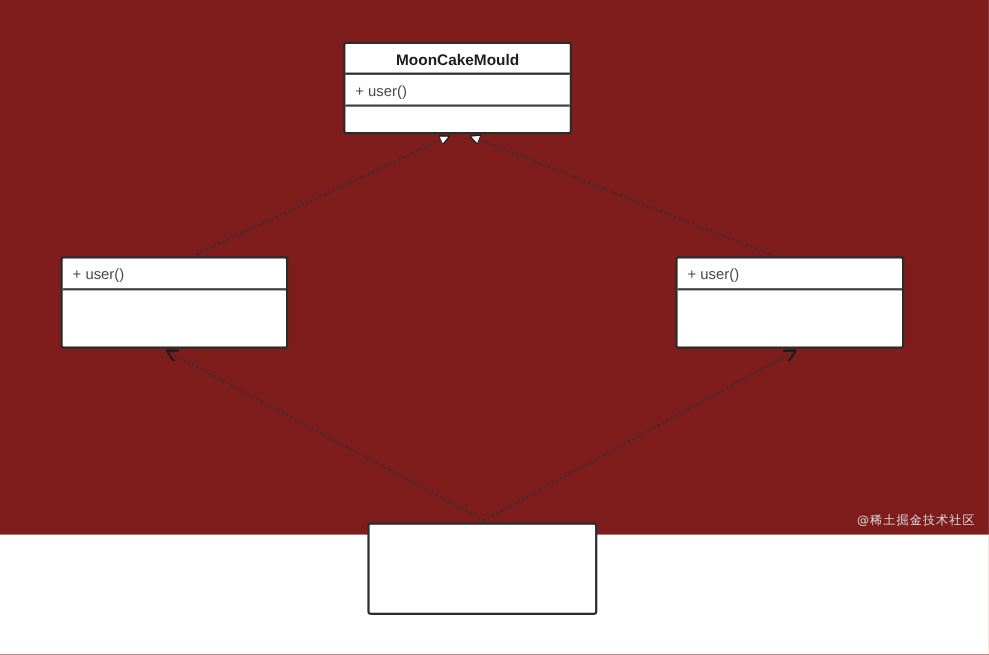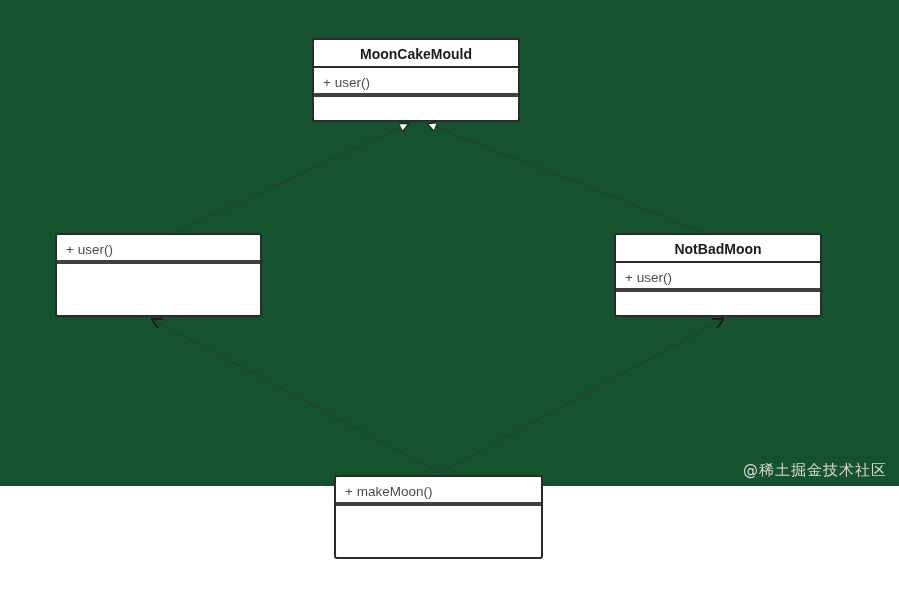--- a/index.html
+++ b/index.html
@@ -11,21 +11,21 @@
     width: 899px;
     height: 595px;
     background: #ffffff;
     font-family: "Liberation Sans", sans-serif;
     overflow: hidden;
   }
   #canvas {
     position: relative;
     width: 899px;
     height: 486px;
-    background: #14532d;
+    background: #7f1d1d;
   }
   #edges {
     position: absolute;
     left: 0;
     top: 0;
     width: 899px;
     height: 595px;
     pointer-events: none;
   }
   .uml-class {
@@ -48,33 +48,33 @@
     white-space: nowrap;
     overflow: hidden;
   }
   .uml-members {
     box-sizing: border-box;
     height: 29px;
     line-height: 29px;
     padding-left: 9px;
     font-size: 13.5px;
     color: #4a4a4a;
-    border-bottom: 4px solid #404040;
+    border-bottom: 2px solid #404040;
     white-space: nowrap;
     overflow: hidden;
   }
   .uml-extra {
     box-sizing: border-box;
     height: 25px;
   }
   #watermark {
     position: absolute;
     right: 12px;
     bottom: 6px;
-    font-size: 15px;
+    font-size: 11px;
     color: #d8d8d8;
     letter-spacing: 1px;
     white-space: nowrap;
     z-index: 3;
     font-family: "DejaVu Sans", sans-serif;
   }
 </style>
 </head>
 <body>
 
@@ -102,25 +102,23 @@
     <div class="uml-members">+ user()</div>
     <div class="uml-extra"></div>
   </div>
 
   <div class="uml-class" style="left:55px; top:233px; width:207px; height:84px;">
     <div class="uml-members">+ user()</div>
     <div class="uml-extra"></div>
   </div>
 
   <div class="uml-class" style="left:614px; top:233px; width:208px; height:84px;">
-    <div class="uml-title">NotBadMoon</div>
     <div class="uml-members">+ user()</div>
     <div class="uml-extra"></div>
   </div>
 
   <div class="uml-class" style="left:334px; top:475px; width:209px; height:84px;">
-    <div class="uml-members">+ makeMoon()</div>
     <div class="uml-extra"></div>
   </div>
 
   <div id="watermark">@稀土掘金技术社区</div>
 
 </div>
 
 </body></html>

